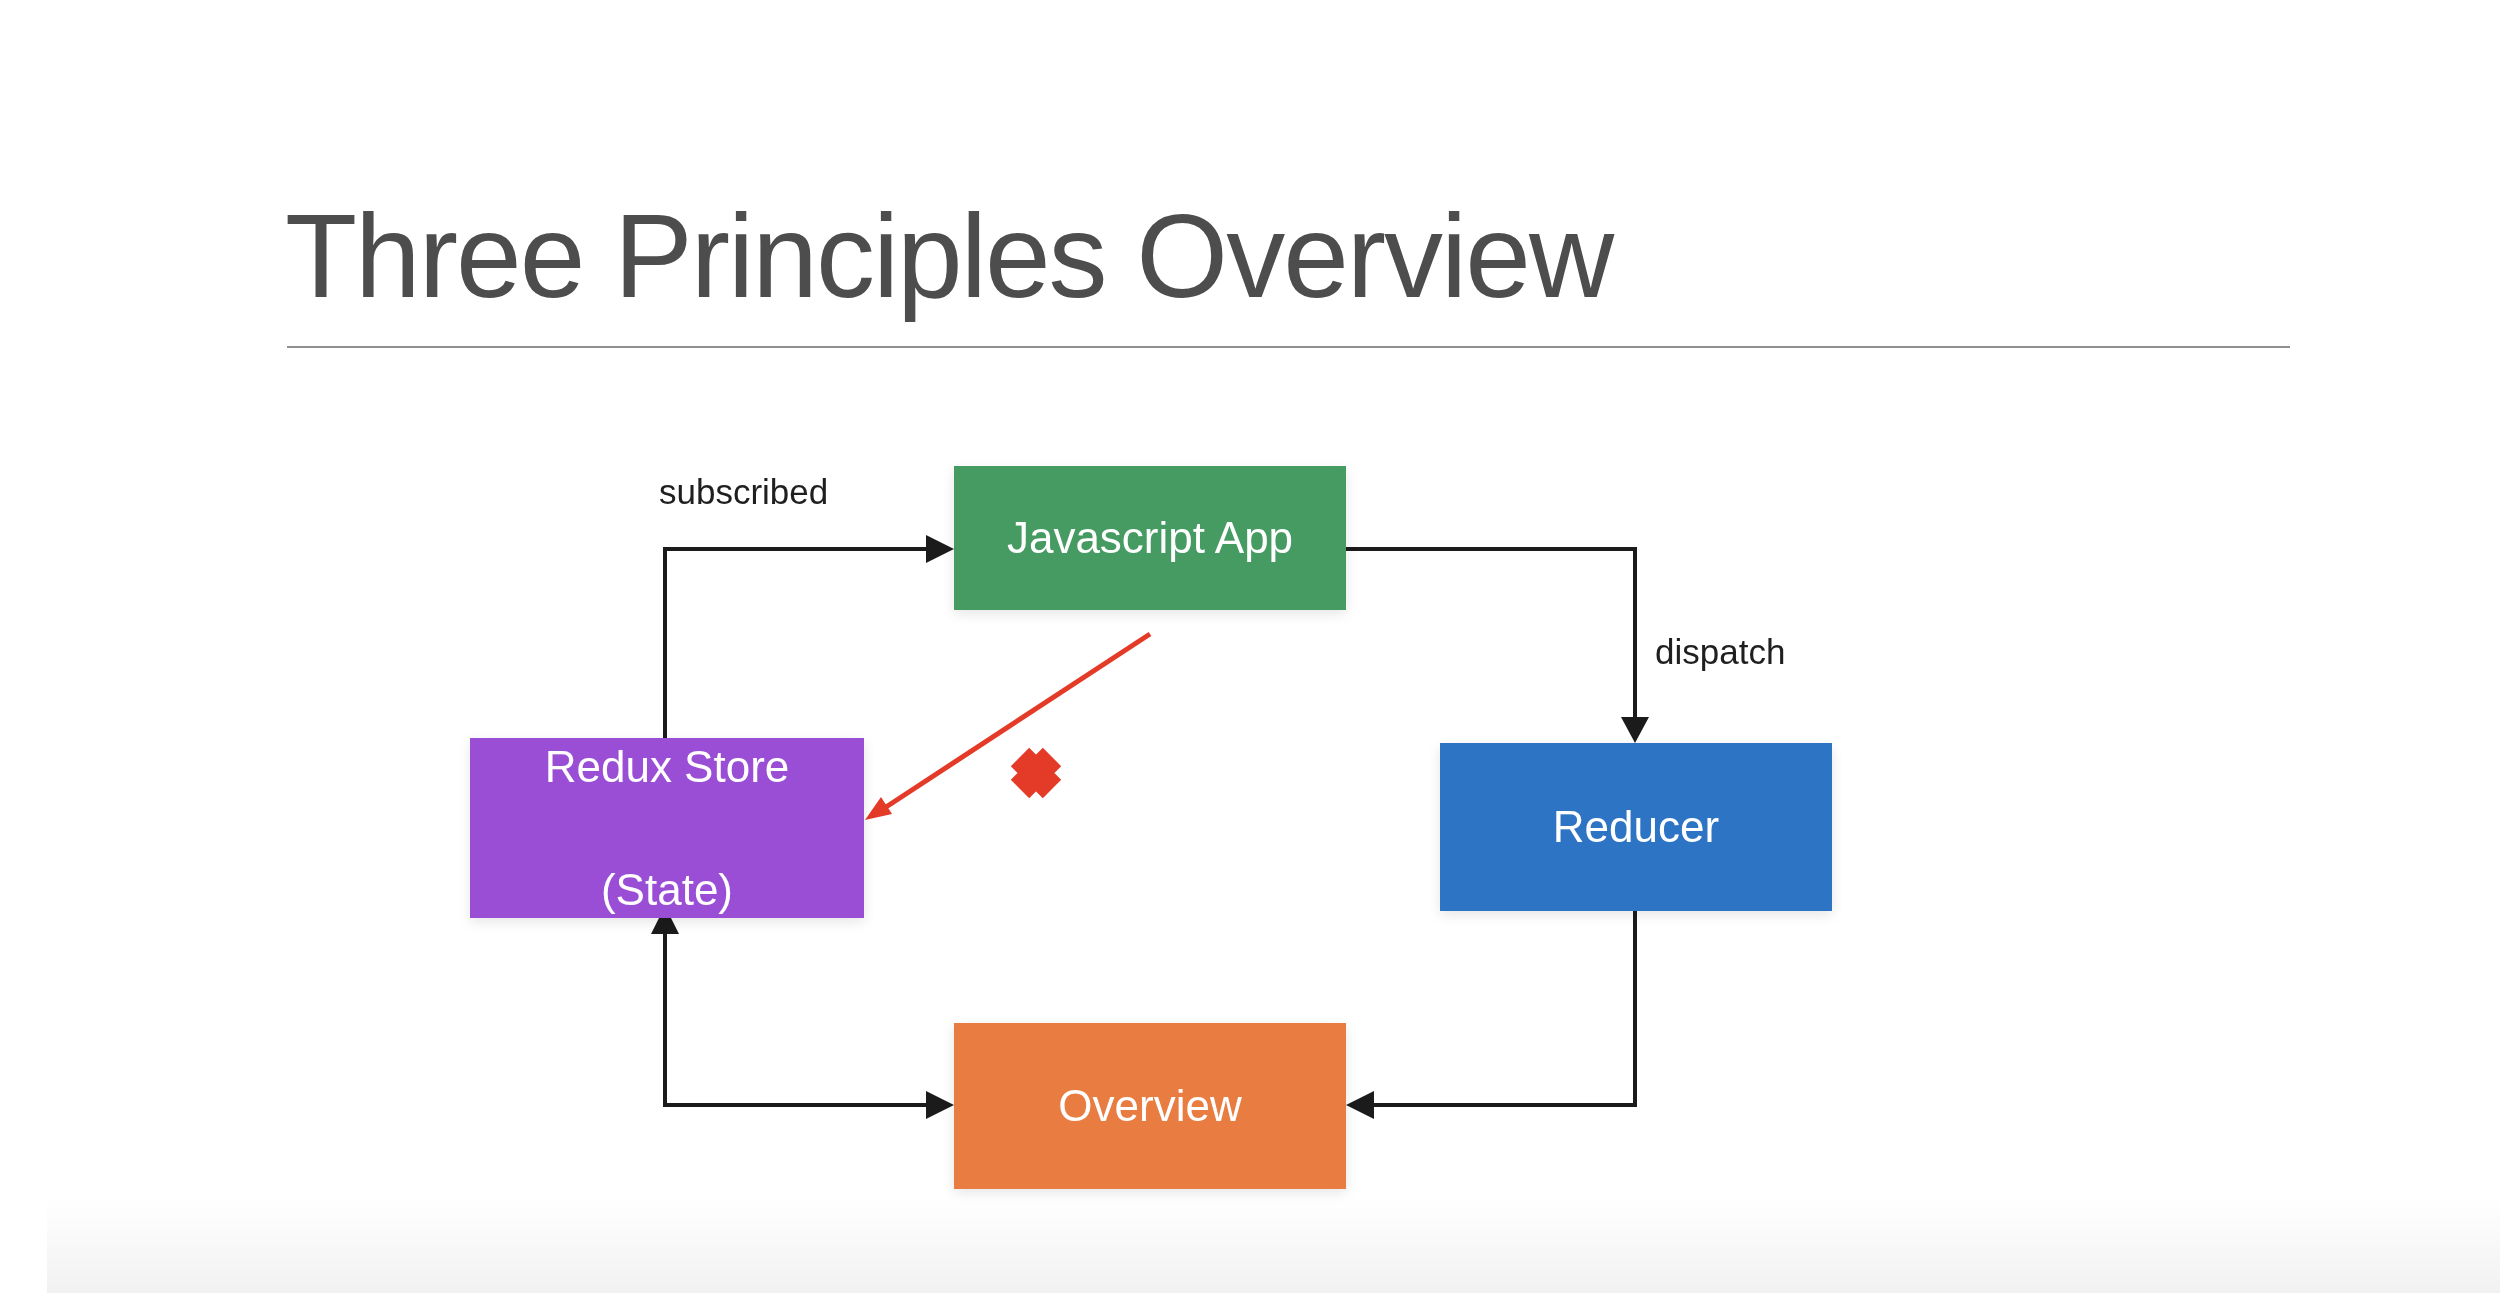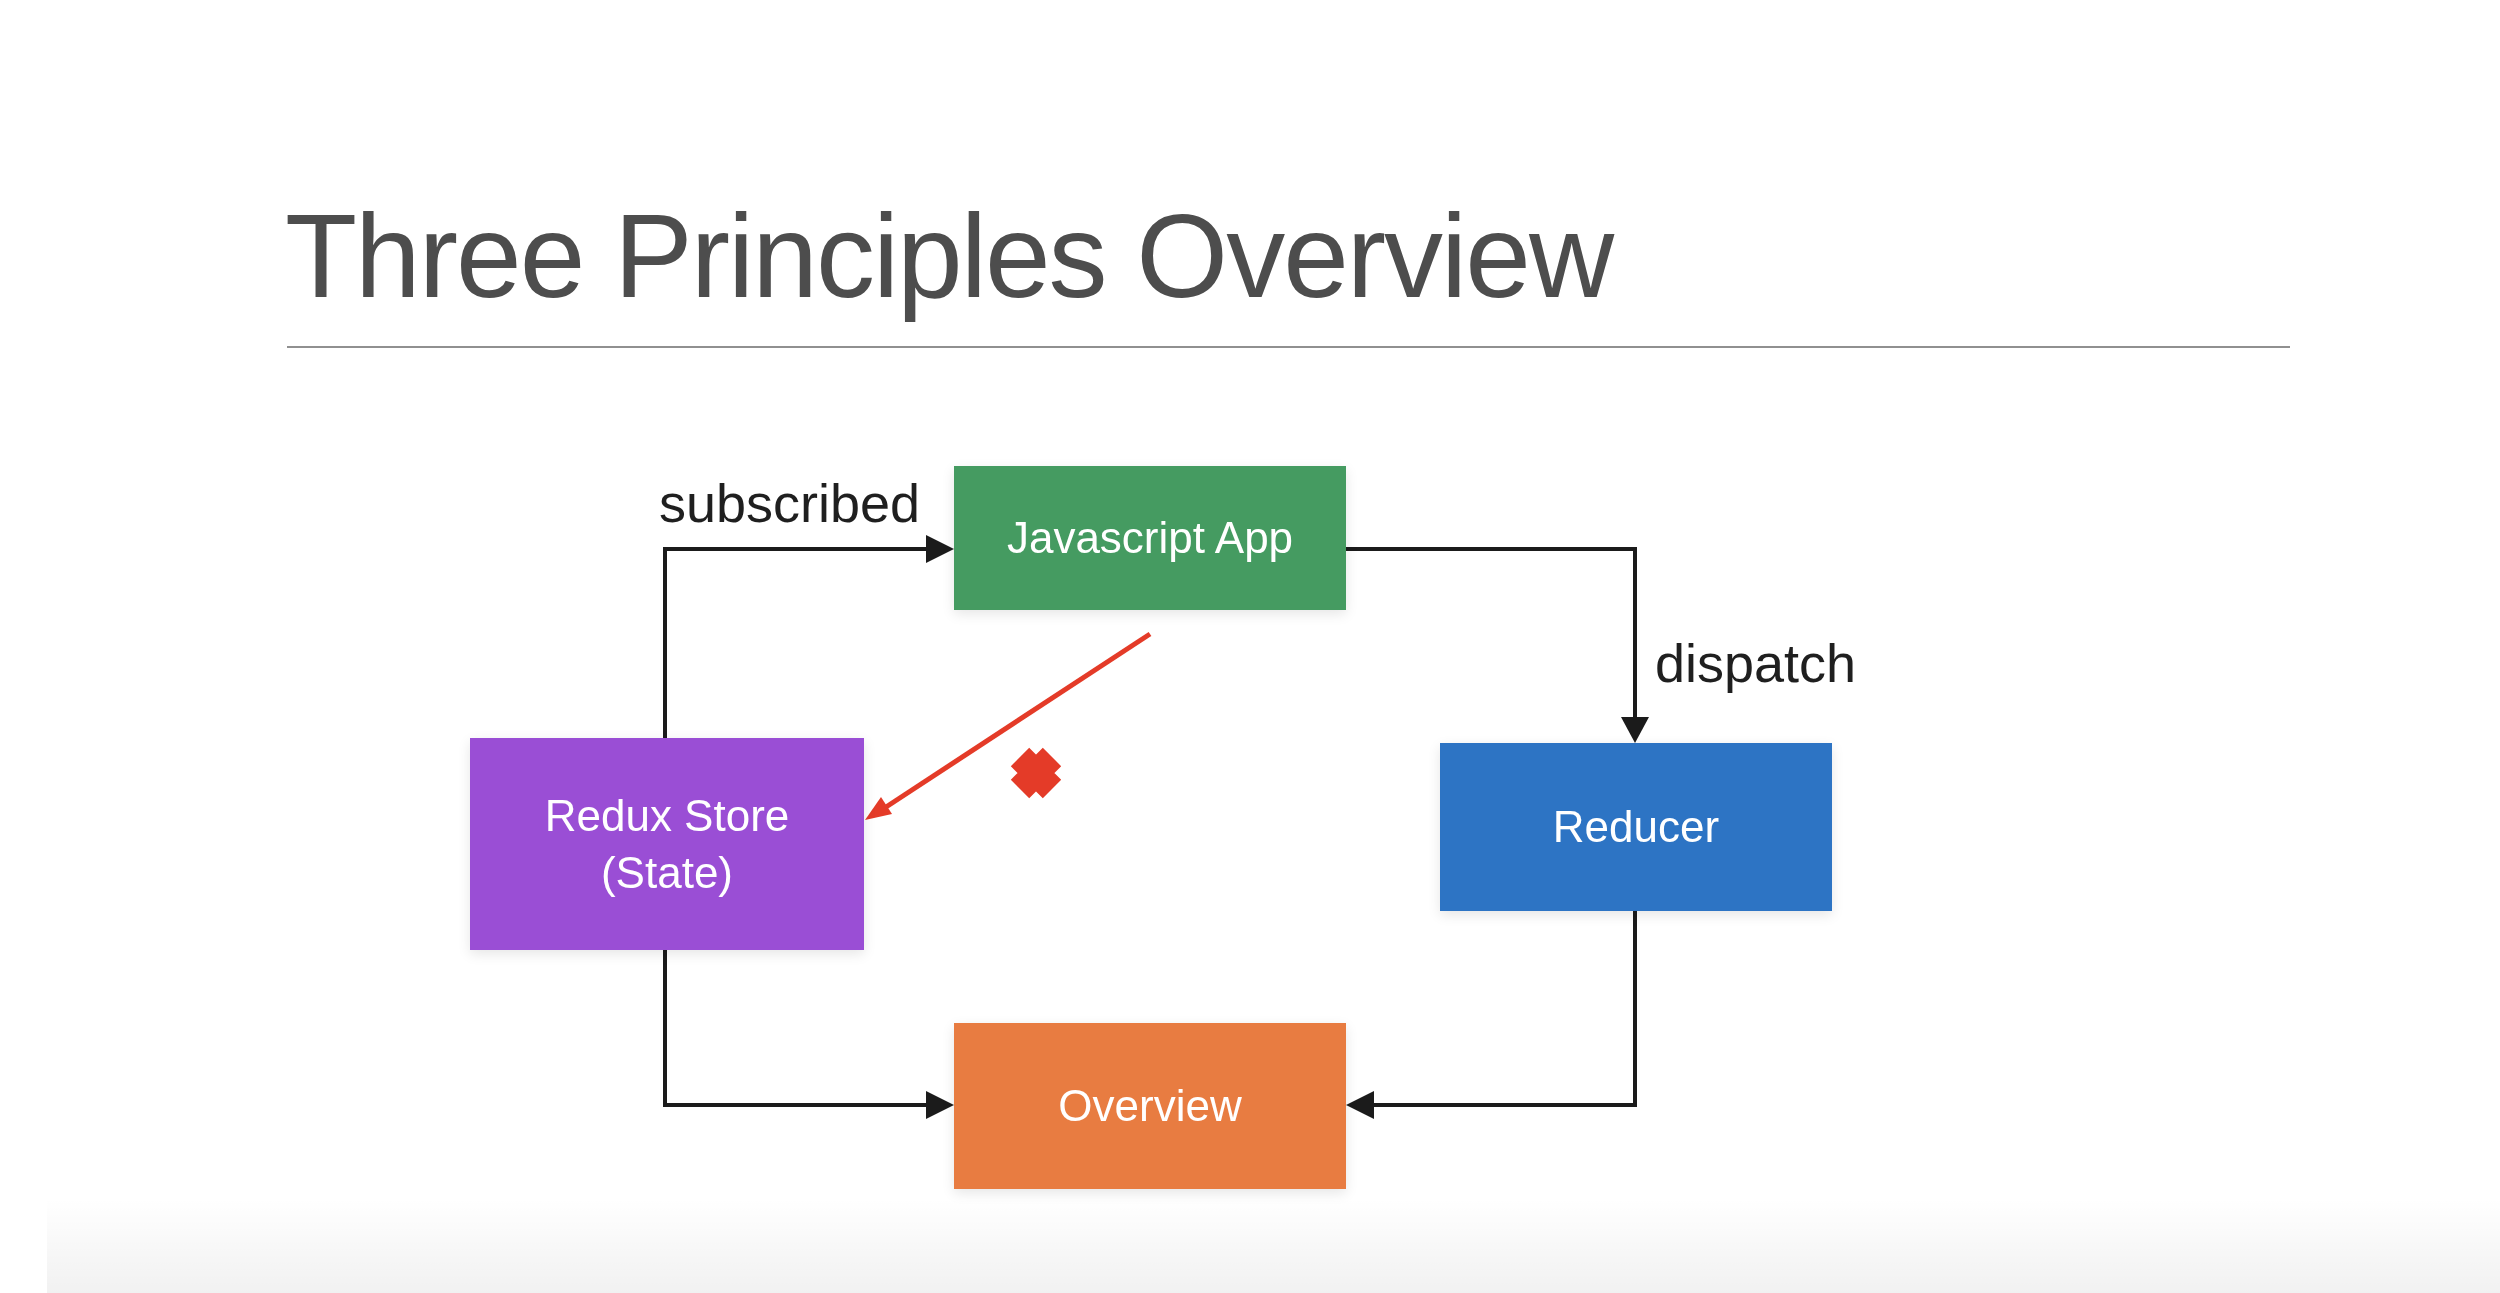--- a/index.html
+++ b/index.html
@@ -55,28 +55,28 @@
     flex-direction: column;
     align-items: center;
     justify-content: center;
     color: var(--box-text, #ffffff);
     font-size: 44px;
     line-height: 1.3;
     text-align: center;
     box-shadow: 0 4px 12px rgba(0,0,0,0.10);
   }
   .node-javascript-app { left: 907px;  top: 466px;  width: 392px; height: 144px; }
-  .node-redux-store    { left: 423px;  top: 738px;  width: 394px; height: 212px; }
+  .node-redux-store    { left: 423px;  top: 738px;  width: 394px; height: 180px; justify-content: space-between; }
   .node-action         { left: 1393px; top: 743px;  width: 392px; height: 168px; }
   .node-reducer        { left: 907px;  top: 1023px; width: 392px; height: 166px; }
 
   
   .edge-label {
     position: absolute;
-    font-size: 54px;
+    font-size: 35px;
     color: var(--label-text, #1f1f1f);
     white-space: nowrap;
   }
   .edge-label-subscribed { left: 612px;  top: 472px; }
   .edge-label-dispatch   { left: 1608px; top: 632px; }
 
   
   .bottom-fade {
     position: absolute;
     left: 0; bottom: 0;

